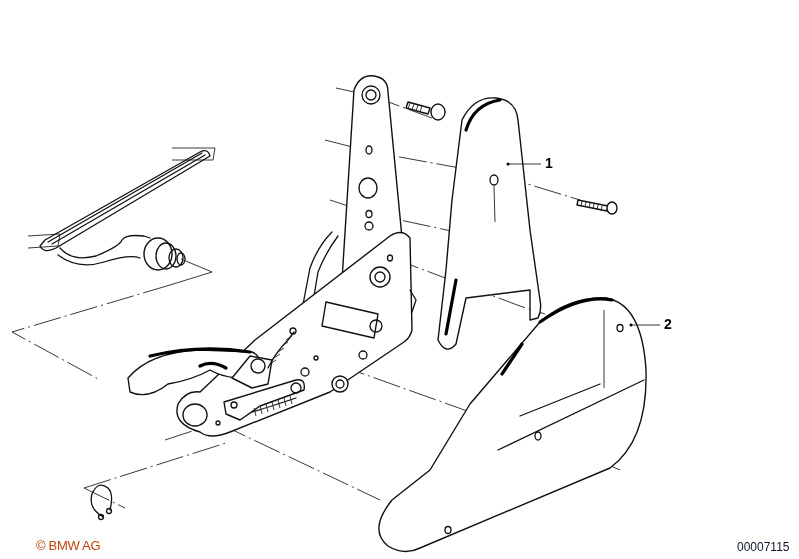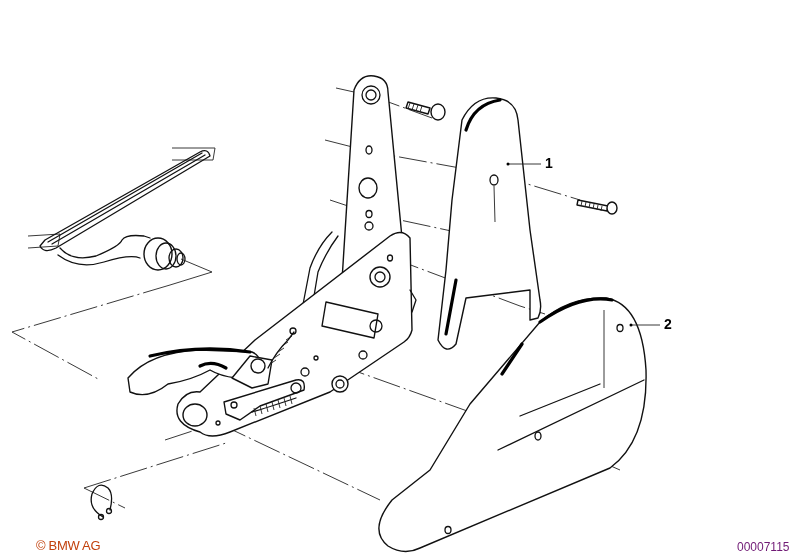--- a/index.html
+++ b/index.html
@@ -7,21 +7,21 @@
            font-family: "Liberation Sans", sans-serif; }
     #diagram { position: absolute; left: 0; top: 0; width: 799px; height: 559px; }
     .ln { fill: none; stroke: #111; stroke-width: 1.3; stroke-linecap: round; stroke-linejoin: round; }
     .thin { fill: none; stroke: #222; stroke-width: 0.9; }
     .dash { fill: none; stroke: #222; stroke-width: 0.9; stroke-dasharray: 28 4 2 4; }
     .heavy { fill: none; stroke: #000; stroke-width: 3.2; stroke-linecap: round; }
     .part { fill: #fff; stroke: #111; stroke-width: 1.4; stroke-linejoin: round; }
     .blk { fill: #000; }
     .callout { position: absolute; font-weight: bold; font-size: 14px; color: #000; }
     .copyright { position: absolute; left: 22px; top: 538px; font-size: 13px; color: #c2410c; letter-spacing: -0.3px; margin-left: 14px; }
-    .refnum { position: absolute; left: 737px; top: 540px; font-size: 12px; color: #701a75; }
+    .refnum { position: absolute; left: 737px; top: 540px; font-size: 12px; color: #0f172a; }
   </style>
 </head>
 <body>
 
 <svg id="diagram" viewBox="0 0 799 559" xmlns="http://www.w3.org/2000/svg">
 
   <g>
     <path class="thin" d="M172 148 L215 148 L213 160 L172 160"></path>
     <path class="thin" d="M28 236 L60 234 L58 246 L28 248"></path>
     <path class="ln" d="M45 240 L200 152 Q208 148 210 156 L56 248 Q44 254 40 246 Z"></path>

